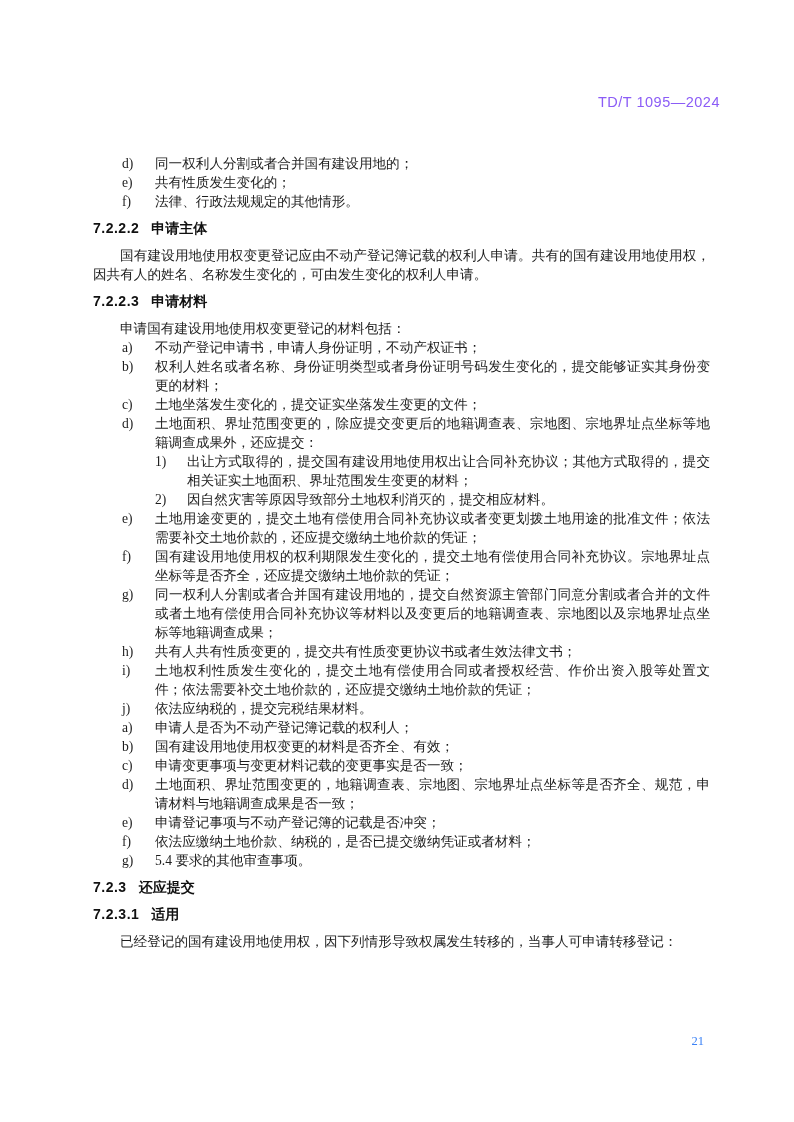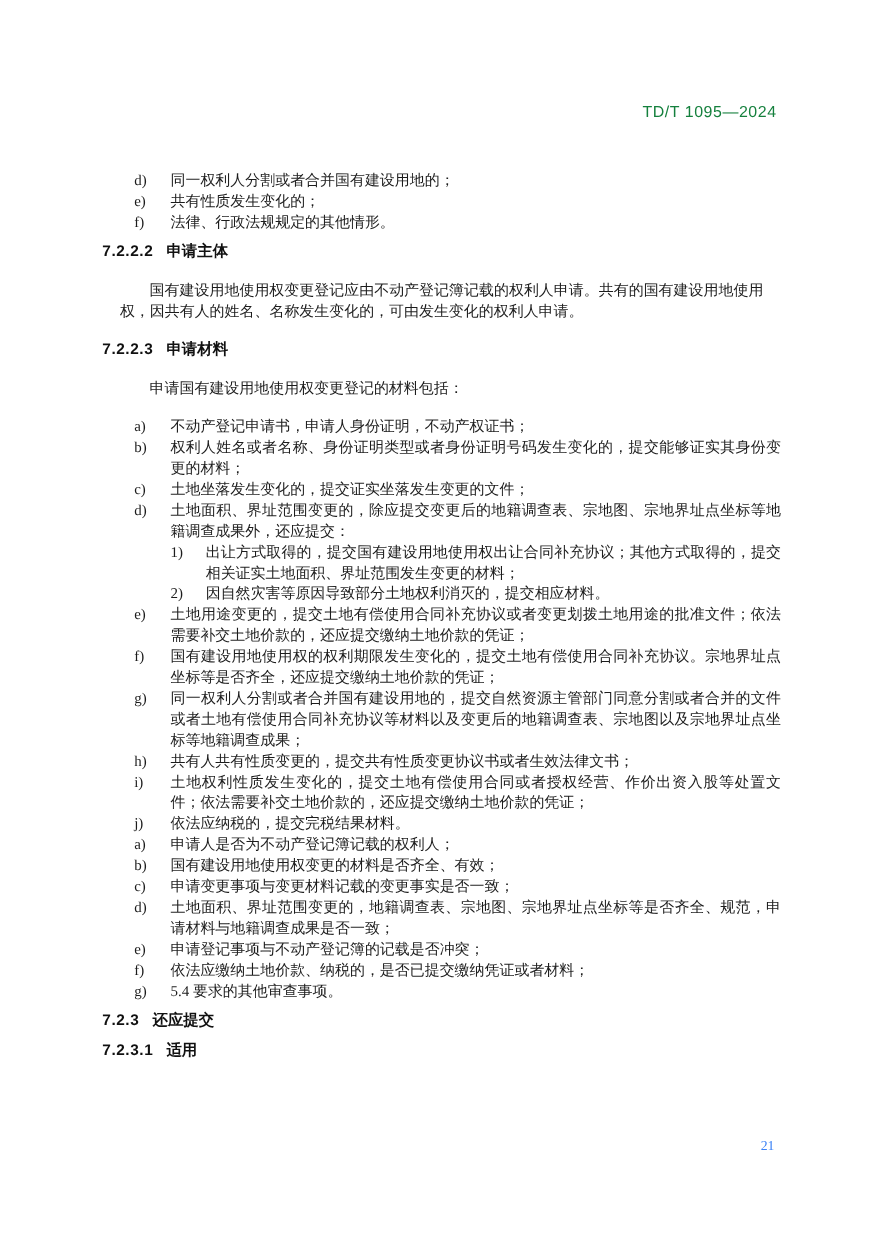--- a/index.html
+++ b/index.html
@@ -5,38 +5,38 @@
   html,body{margin:0;padding:0;background:#e8e8e8;}
   .page{
     position:relative;
     width:794px;height:1122px;
     background:#ffffff;
     margin:0 auto;
     overflow:hidden;
     color:#1c1c1c;
   }
   .doc-code{
-    position:absolute;top:94px;right:88px;
+    position:absolute;top:94px;right:74px;
     font-family:"Liberation Sans","DejaVu Sans",sans-serif;
     font-size:14.5px;letter-spacing:.5px;font-weight:500;
-    color:#15803d;
+    color:#8b5cf6;
   }
   .content{
     position:absolute;left:93px;top:154px;width:617px;
     font-family:"Liberation Serif","DejaVu Serif",serif;
     font-size:13.6px;line-height:19px;color:#1c1c1c;
   }
   .heading{
     font-family:"Liberation Sans","DejaVu Sans",sans-serif;
     font-weight:bold;font-size:14px;line-height:19px;
     margin:8px 0 8px 0;color:#111;
   }
   .heading .h-num{margin-right:12px;letter-spacing:.5px;}
   .para{
-    text-indent:27px;text-align:justify;margin:16px;
+    text-indent:27px;text-align:justify;margin:0;
   }
   .li{
     position:relative;padding-left:62px;text-align:justify;margin:0;
   }
   .li .li-label{position:absolute;left:29px;top:0;}
   .li2{
     position:relative;padding-left:94px;text-align:justify;margin:0;
   }
   .li2 .li-label{position:absolute;left:62px;top:0;}
   .page-number{
@@ -157,18 +157,19 @@
     </div>
 
 
     <div class="heading">
       <span class="h-num">7.2.3</span><span>还应提交</span>
     </div>
 
     <div class="heading">
       <span class="h-num">7.2.3.1</span><span>适用</span>
     </div>
+    <p class="para">已经登记的国有建设用地使用权，因下列情形导致权属发生转移的，当事人可申请转移登记：</p>
 
   </div>
 
   <div class="page-number">21</div>
 
 </div>
 
 </body></html>

